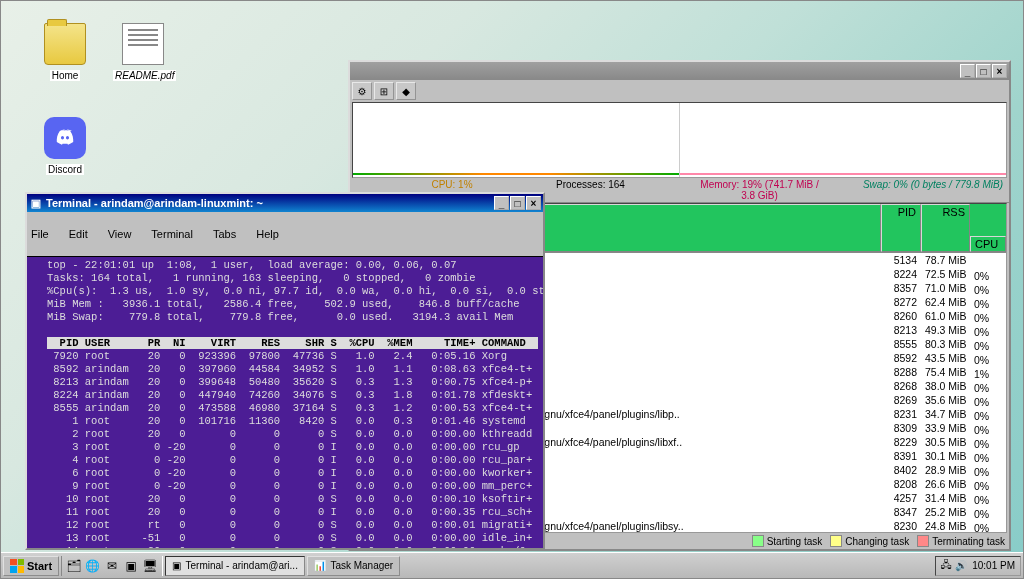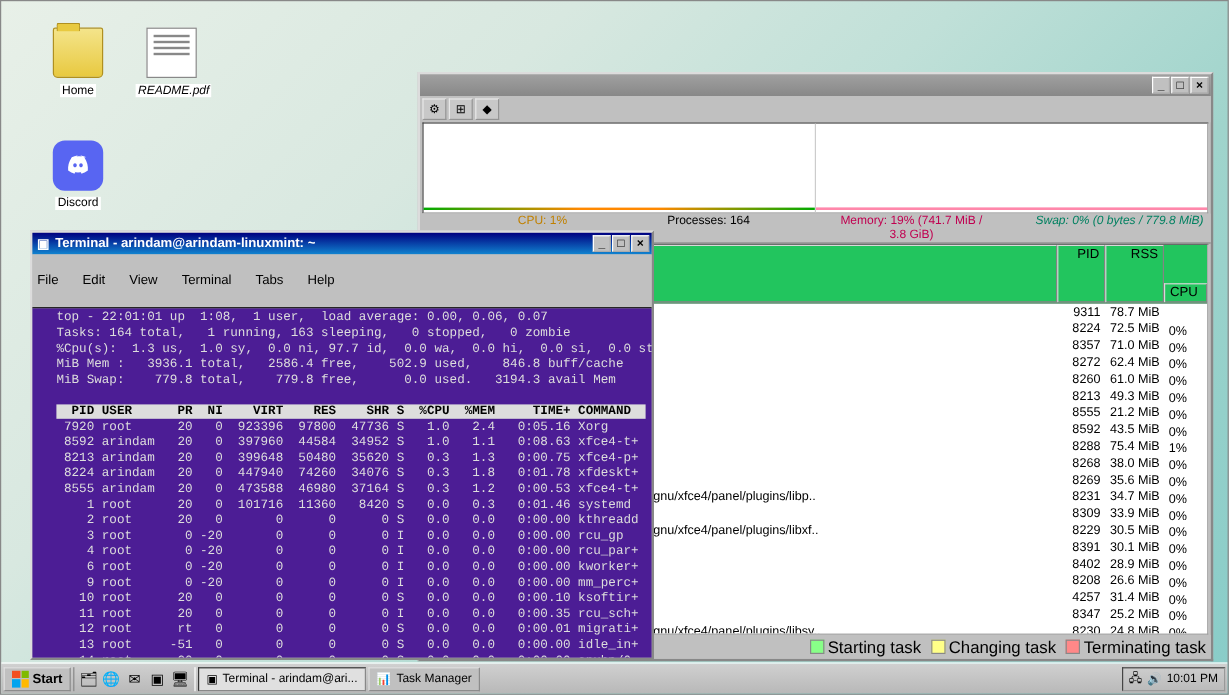--- a/index.html
+++ b/index.html
@@ -132,21 +132,21 @@
   .table-area { flex:1; background:#fff; border:1px inset #999; margin:0 2px; overflow:hidden; display:flex; flex-direction:column;}
   .table-header { display:flex; background:#22c55e; border-bottom:1px solid #888; font-size:11px;}
   .table-header > div { padding:1px 4px; border:1px outset #d8d8d8; }
   .col-task { flex:1; }
   .col-pid { width:40px; text-align:right;}
   .col-rss { width:49px; text-align:right;}
   .col-cpu { width:36px; margin-top:32px;}
   .table-body { flex:1; overflow:hidden;}
   .table-row { display:flex; font-size:10.5px; padding:0; height:14px; align-items:center;}
   .table-row > div { padding:0 4px; overflow:hidden; white-space:nowrap; text-overflow:clip;}
-  .legend-area { display:flex; justify-content:flex-end; background:#c0c0c0; padding:2px 4px; font-size:14px; gap:8px;}
+  .legend-area { display:flex; justify-content:flex-end; background:#c0c0c0; padding:2px 4px; font-size:10px; gap:8px;}
   .legend-item { display:flex; align-items:center; gap:3px;}
   .legend-swatch { width:12px; height:12px; border:1px solid #888;}
   
   .taskbar {
     position:absolute;
     left:0; right:0; bottom:0;
     height:26px;
     background:linear-gradient(#d0d0d0,#b8b8b8);
     border-top:1px solid #fff;
     display:flex;
@@ -237,21 +237,21 @@
   <div class="table-area">
     <div class="table-header">
       <div class="col-task">Task</div>
       <div class="col-pid">PID</div>
       <div class="col-rss">RSS</div>
       <div class="col-cpu">CPU</div>
     </div>
     <div class="table-body" id="taskmgr-body">
         <div class="table-row">
           <div class="col-task">xfwm4</div>
-          <div class="col-pid">9311</div>
+          <div class="col-pid">5134</div>
           <div class="col-rss">78.7 MiB</div>
           <div class="col-cpu">0%</div>
         </div>
         <div class="table-row">
           <div class="col-task"></div>
           <div class="col-pid">8224</div>
           <div class="col-rss">72.5 MiB</div>
           <div class="col-cpu">0%</div>
         </div>
         <div class="table-row">
@@ -274,21 +274,21 @@
         </div>
         <div class="table-row">
           <div class="col-task"></div>
           <div class="col-pid">8213</div>
           <div class="col-rss">49.3 MiB</div>
           <div class="col-cpu">0%</div>
         </div>
         <div class="table-row">
           <div class="col-task"></div>
           <div class="col-pid">8555</div>
-          <div class="col-rss">21.2 MiB</div>
+          <div class="col-rss">80.3 MiB</div>
           <div class="col-cpu">0%</div>
         </div>
         <div class="table-row">
           <div class="col-task"></div>
           <div class="col-pid">8592</div>
           <div class="col-rss">43.5 MiB</div>
           <div class="col-cpu">1%</div>
         </div>
         <div class="table-row">
           <div class="col-task"></div>

